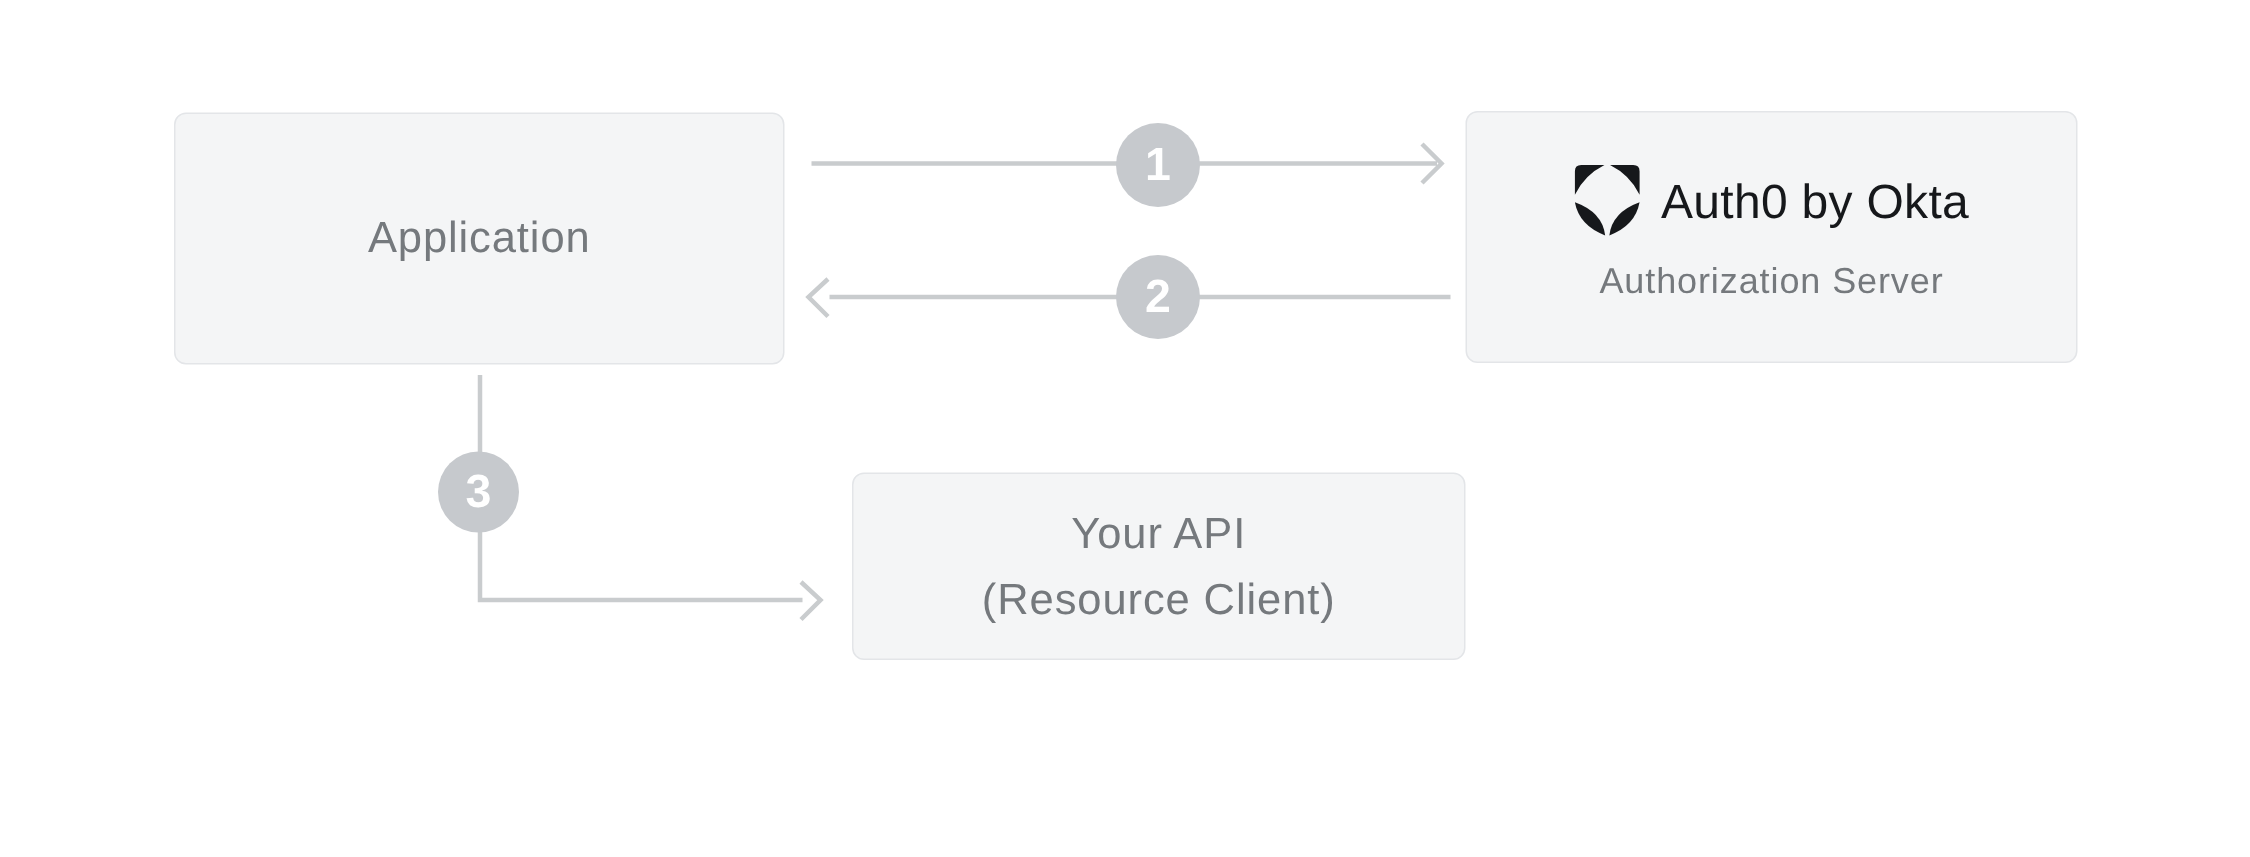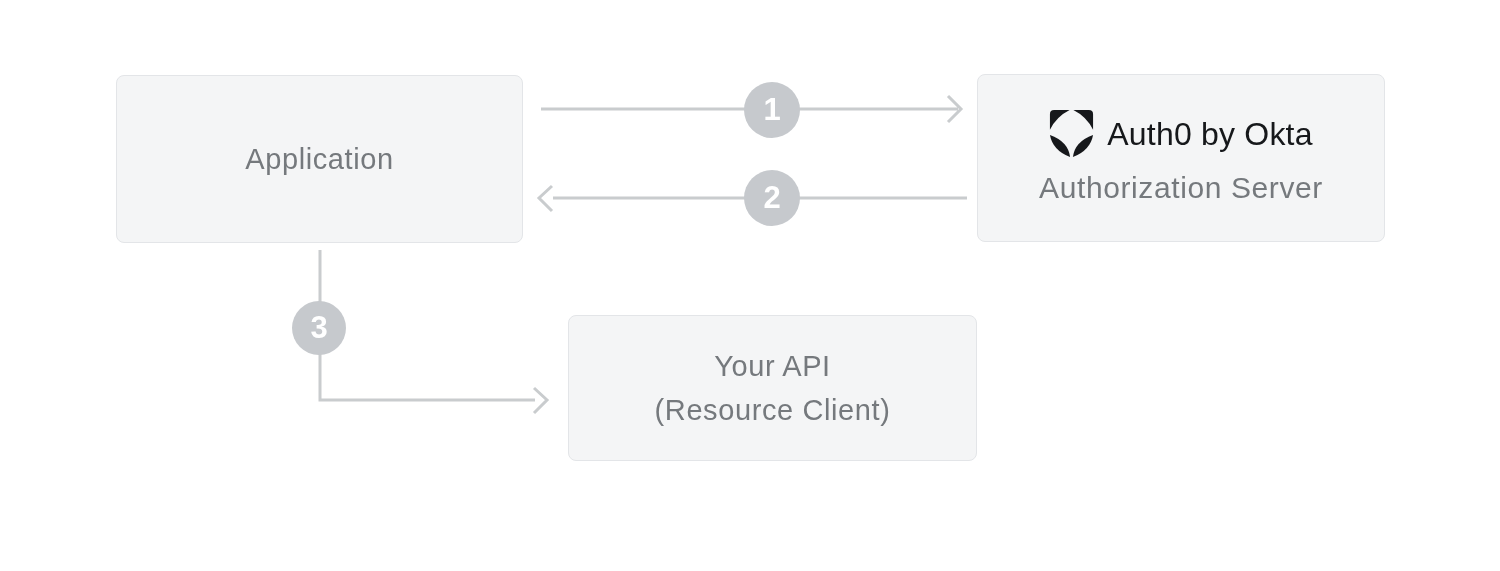--- a/index.html
+++ b/index.html
@@ -42,42 +42,42 @@
     flex-direction: column;
     align-items: center;
     justify-content: center;
     color: var(--node-text);
     font-size: 29px;
     line-height: 44px;
     letter-spacing: 0.6px;
   }
   .node-app { left: 116px; top: 75px; width: 407px; height: 168px; }
   .node-auth { left: 977px; top: 74px; width: 408px; height: 168px; gap: 10px; }
-  .node-api { left: 568px; top: 315px; width: 409px; height: 146px; }
+  .node-api { left: 568px; top: 315px; width: 409px; height: 125px; }
   .brand-row {
     display: flex;
     align-items: flex-start;
     gap: 13px;
   }
   .auth0-logo {
     width: 45px;
     height: 49px;
     fill: var(--brand-text);
     flex: 0 0 auto;
   }
   .brand-text {
     color: var(--brand-text);
     font-size: 32px;
     font-weight: 500;
     letter-spacing: 0.2px;
     line-height: 50px;
     white-space: nowrap;
   }
   .auth-label {
-    font-size: 30px;
+    font-size: 24px;
     line-height: 38px;
   }
   .step-circle {
     position: absolute;
     border-radius: 50%;
     background: var(--step-circle-fill);
     color: var(--step-number-text);
     display: flex;
     align-items: center;
     justify-content: center;

